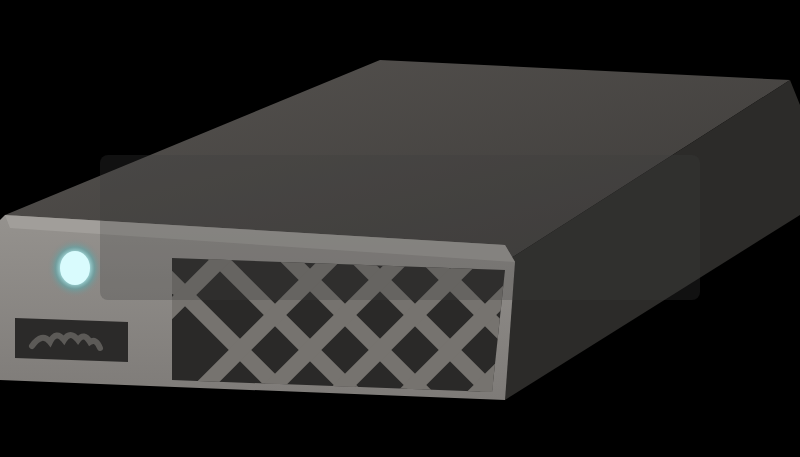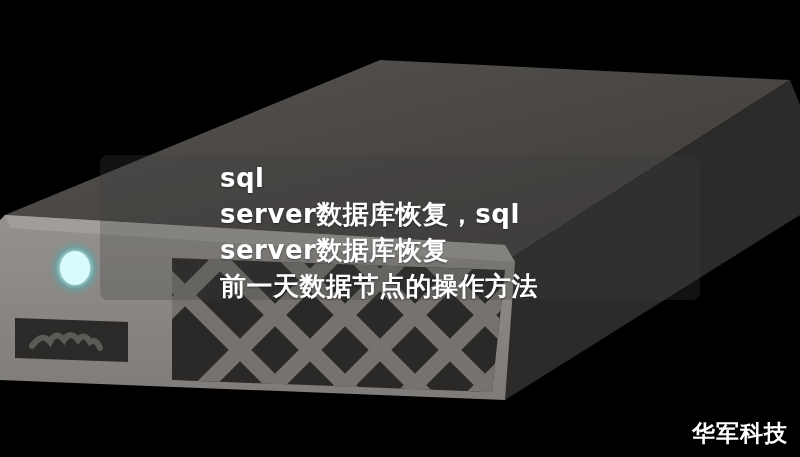--- a/index.html
+++ b/index.html
@@ -74,19 +74,14 @@
 
     <ellipse cx="75" cy="268" rx="28" ry="30" fill="url(#glow)"></ellipse>
     <ellipse cx="75" cy="268" rx="15" ry="17" fill="#d9fbfd"></ellipse>
 
     <polygon points="15,318 128,322 128,362 15,358" fill="#2b2a29"></polygon>
     <path d="M32,346 q10,-14 18,-4 q6,-12 14,-2 q6,-10 14,0 q6,-8 12,2 q6,-4 10,6" stroke="#5c5a57" stroke-width="6" fill="none" stroke-linecap="round"></path>
   </svg>
 
   <div class="title-panel"></div>
 
-  <h1 class="title"><span>sql</span>
-<span>server数据库恢复，sql</span>
-<span>server数据库恢复</span>
-<span>前一天数据节点的操作方法</span></h1>
 
-  <div class="watermark">华军科技</div>
 </div>
 
 </body></html>

